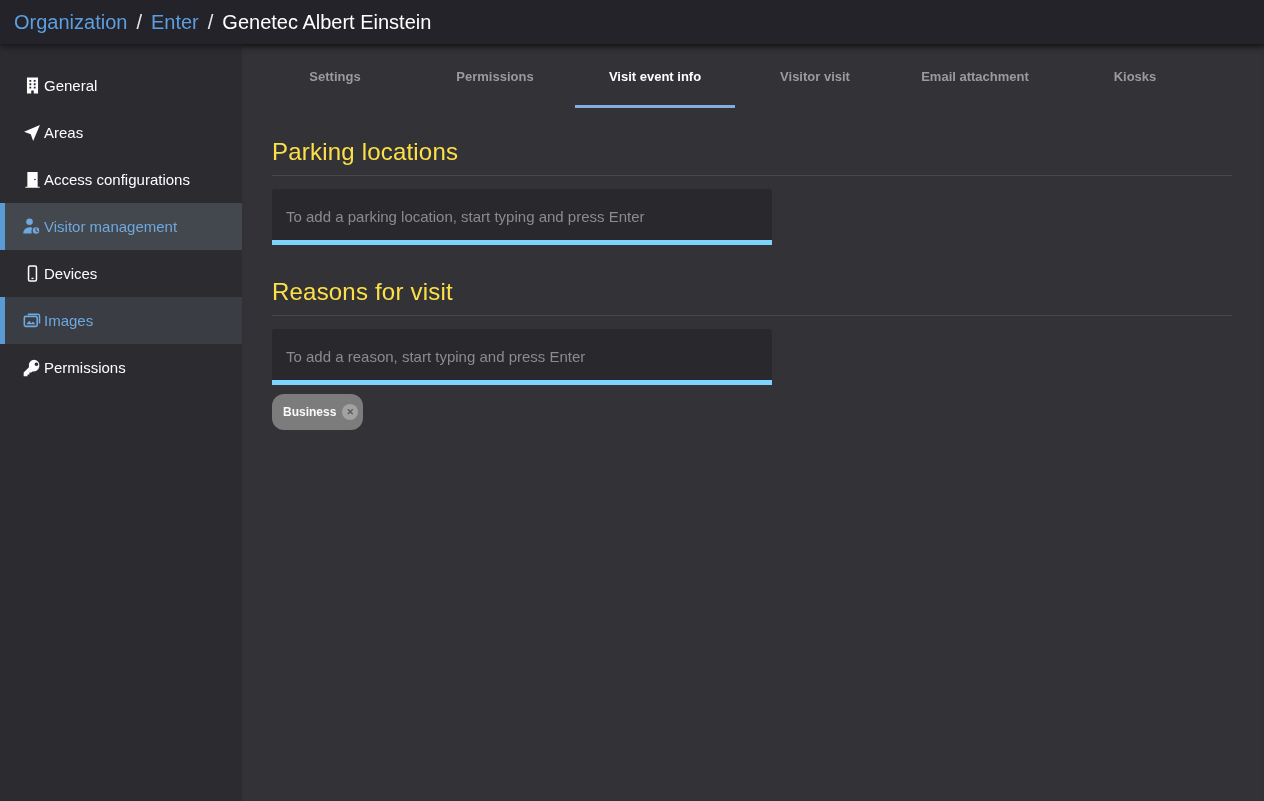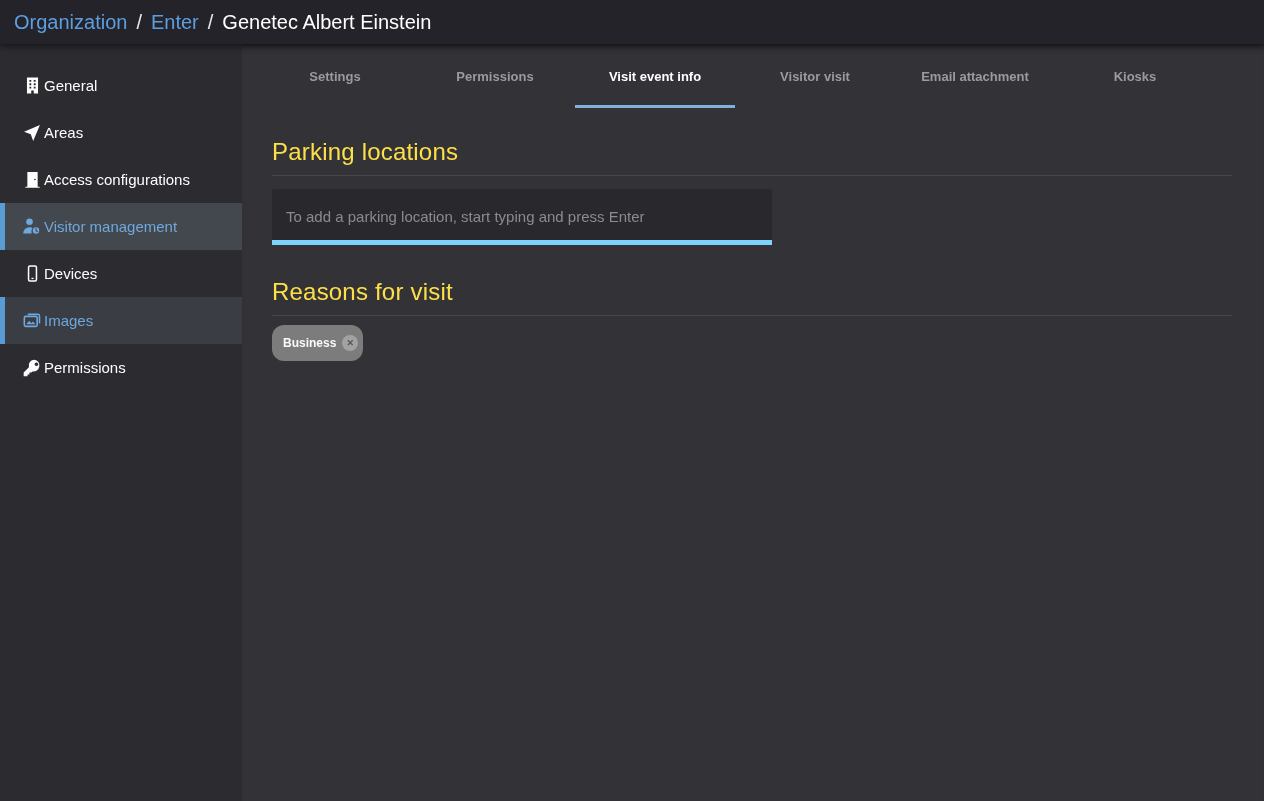--- a/index.html
+++ b/index.html
@@ -225,20 +225,21 @@
   <div class="content">
 
     <section class="section">
       <h2>Parking locations</h2>
       <input class="chip-input" type="text" placeholder="To add a parking location, start typing and press Enter" style="">
     </section>
 
 
     <section class="section">
       <h2>Reasons for visit</h2>
+      <input class="chip-input" type="text" placeholder="To add a reason, start typing and press Enter" style="">
       <div class="chips">
         <div class="chip">
           <span class="chip-label">Business</span>
           <span class="chip-remove">✕</span>
         </div>
       </div>
     </section>
 
   </div>
 </main>

